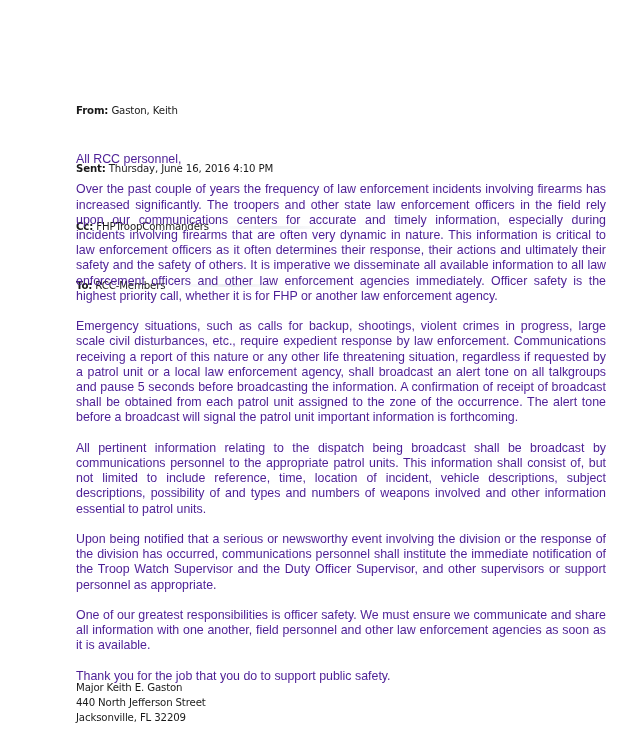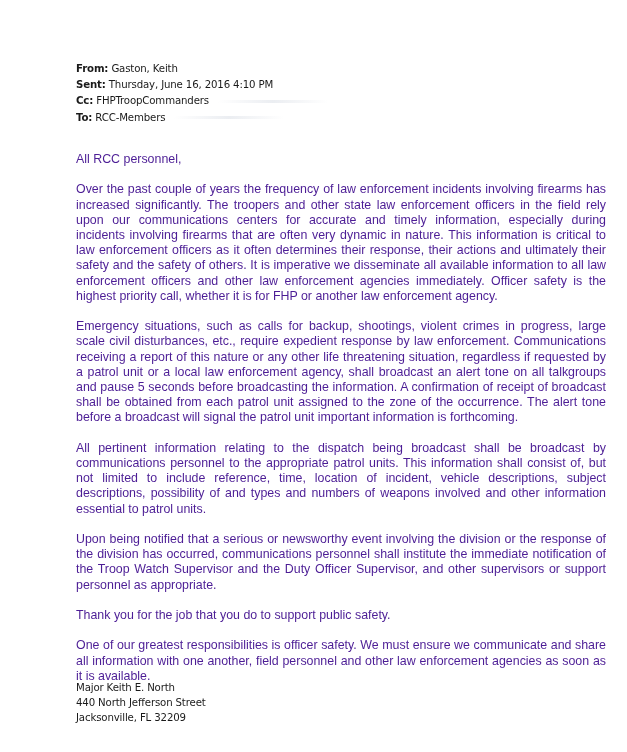--- a/index.html
+++ b/index.html
@@ -17,21 +17,21 @@
     .header {
       position: absolute;
       left: 76px;
       top: 61px;
       font-family: "DejaVu Sans", sans-serif;
       font-size: 10.2px;
       line-height: 16.2px;
       color: #1a1a1a;
       letter-spacing: -0.15px;
     }
-    .header .row { white-space: nowrap; }
+    .header .row { white-space: nowrap; margin-top: 42px; }
     .header .lbl { font-weight: bold; }
     .redact {
       display: inline-block;
       width: 110px;
       height: 3px;
       vertical-align: middle;
       background: linear-gradient(90deg, rgba(220,225,230,0.0), rgba(215,220,228,0.5), rgba(220,225,230,0.0));
       margin-left: 6px;
     }
     .body {
@@ -85,21 +85,21 @@
     <span class="redact"></span>
   </div>
 </div>
 
 <div class="body">
   <p class="salutation">All RCC personnel,</p>
   <p>Over the past couple of years the frequency of law enforcement incidents involving firearms has increased significantly.  The troopers and other state law enforcement officers in the field rely upon our communications centers for accurate and timely information, especially during incidents involving firearms that are often very dynamic in nature.  This information is critical to law enforcement officers as it often determines their response, their actions and ultimately their safety and the safety of others.  It is imperative we disseminate all available information to all law enforcement officers and other law enforcement agencies immediately. Officer safety is the highest priority call, whether it is for FHP or another law enforcement agency.</p>
   <p>Emergency situations, such as calls for backup, shootings, violent crimes in progress, large scale civil disturbances, etc., require expedient response by law enforcement. Communications receiving a report of this nature or any other life threatening situation, regardless if requested by a patrol unit or a local law enforcement agency, shall broadcast an alert tone on all talkgroups and pause 5 seconds before broadcasting the information. A confirmation of receipt of broadcast shall be obtained from each patrol unit assigned to the zone of the occurrence. The alert tone before a broadcast will signal the patrol unit important information is forthcoming.</p>
   <p>All pertinent information relating to the dispatch being broadcast shall be broadcast by communications personnel to the appropriate patrol units. This information shall consist of, but not limited to include reference, time, location of incident, vehicle descriptions, subject descriptions, possibility of and types and numbers of weapons involved and other information essential to patrol units.</p>
   <p>Upon being notified that a serious or newsworthy event involving the division or the response of the division has occurred, communications personnel shall institute the immediate notification of the Troop Watch Supervisor and the Duty Officer Supervisor, and other supervisors or support personnel as appropriate.</p>
+  <p>One of our greatest responsibilities is officer safety. We must ensure we communicate and share all information with one another, field personnel and other law enforcement agencies as soon as it is available.</p>
   <p>Thank you for the job that you do to support public safety.</p>
-  <p>One of our greatest responsibilities is officer safety. We must ensure we communicate and share all information with one another, field personnel and other law enforcement agencies as soon as it is available.</p>
 </div>
 
 <div class="signature">
-  <div>Major Keith E. North</div>
+  <div>Major Keith E. Gaston</div>
   <div>440 North Jefferson Street</div>
   <div>Jacksonville, FL 32209</div>
 </div>
 
 </body></html>

